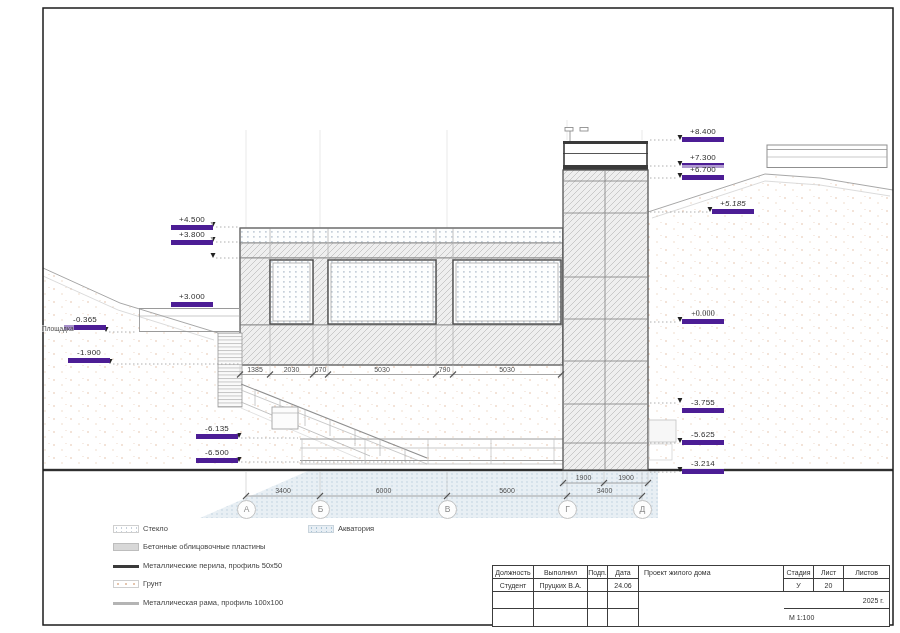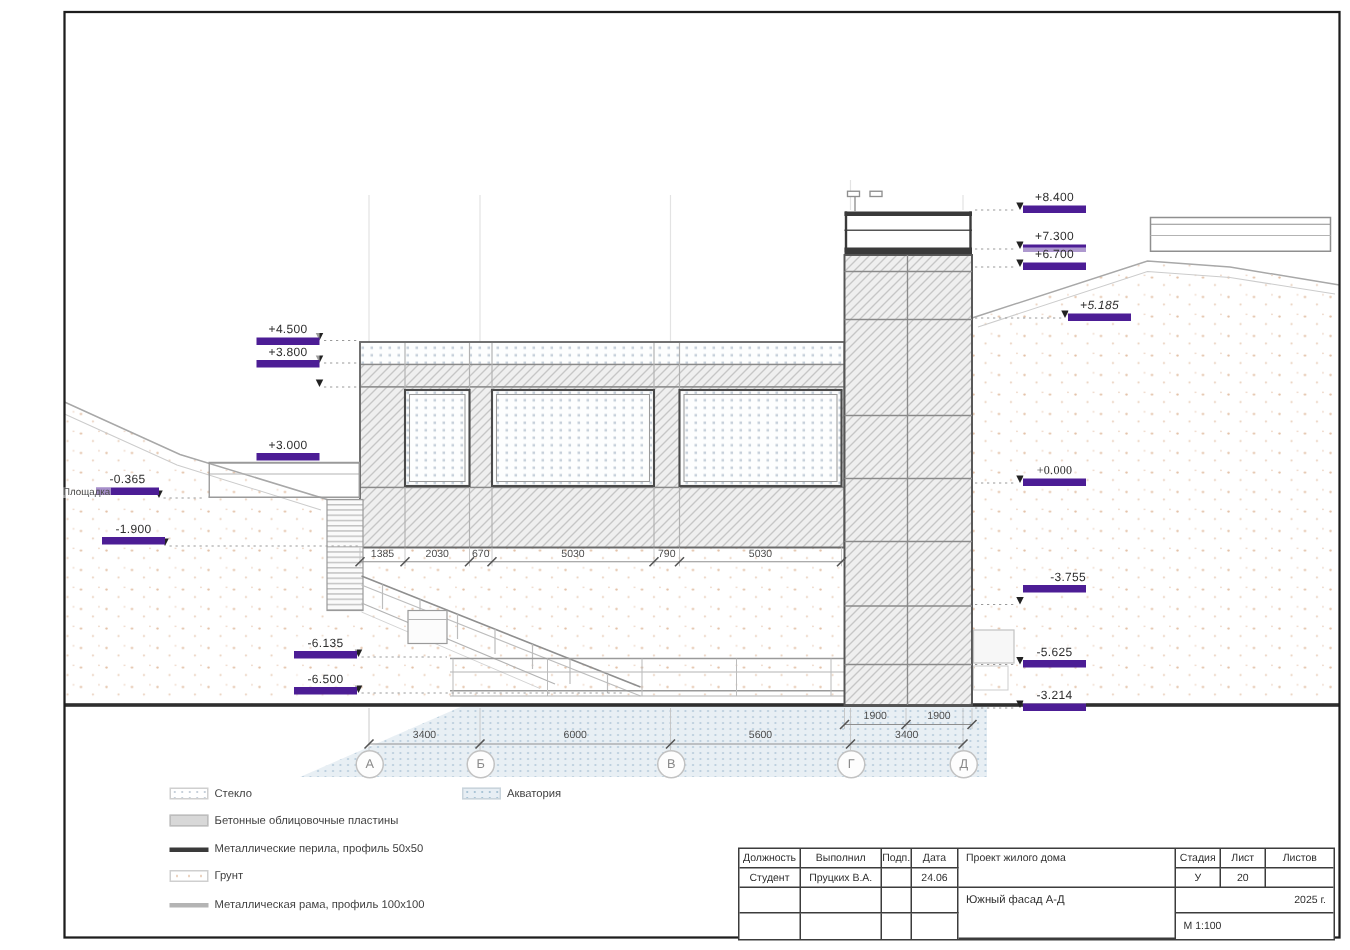--- a/index.html
+++ b/index.html
@@ -294,21 +294,21 @@
 <div class="ev" style="left:64px;top:315px;width:42px;">-0.365</div>
 <div class="plabel" style="left:42px;top:325px;">Площадка</div>
 <div class="ev" style="left:68px;top:348px;width:42px;">-1.900</div>
 <div class="ev" style="left:196px;top:424px;width:42px;">-6.135</div>
 <div class="ev" style="left:196px;top:448px;width:42px;">-6.500</div>
 <div class="ev" style="left:682px;top:127px;width:42px;">+8.400</div>
 <div class="ev" style="left:682px;top:153px;width:42px;">+7.300</div>
 <div class="ev" style="left:682px;top:165px;width:42px;">+6.700</div>
 <div class="ev" style="left:712px;top:199px;width:42px;font-style:italic;">+5.185</div>
 <div class="ev" style="left:682px;top:309px;width:42px;font-family:Liberation Serif, serif;">+0.000</div>
-<div class="ev" style="left:682px;top:380px;width:42px;text-align:right;">-3.755</div>
+<div class="ev" style="left:682px;top:398px;width:42px;">-3.755</div>
 <div class="ev" style="left:682px;top:430px;width:42px;">-5.625</div>
 <div class="ev" style="left:682px;top:459px;width:42px;">-3.214</div>
 
 <div class="dim" style="left:240px;top:366px;width:30px;">1385</div>
 <div class="dim" style="left:270px;top:366px;width:43px;">2030</div>
 <div class="dim" style="left:313px;top:366px;width:15px;">670</div>
 <div class="dim" style="left:328px;top:366px;width:108px;">5030</div>
 <div class="dim" style="left:436px;top:366px;width:17px;">790</div>
 <div class="dim" style="left:453px;top:366px;width:108px;">5030</div>
 
@@ -368,21 +368,20 @@
   <div class="tc" style="grid-area:2/3;"></div>
   <div class="tc" style="grid-area:2/4;">24.06</div>
   <div class="tc" style="grid-area:2/6;">У</div>
   <div class="tc" style="grid-area:2/7;">20</div>
   <div class="tc last" style="grid-area:2/8;"></div>
 
   <div class="tc" style="grid-area:3/1;"></div>
   <div class="tc" style="grid-area:3/2;"></div>
   <div class="tc" style="grid-area:3/3;"></div>
   <div class="tc" style="grid-area:3/4;"></div>
-  <div class="tc left topalign" style="grid-area:3/5/5/6;font-size:7.5px;">Южный фасад А-Д</div>
   <div class="tc right last" style="grid-area:3/6/4/9;">2025 г.</div>
 
   <div class="tc bot" style="grid-area:4/1;"></div>
   <div class="tc bot" style="grid-area:4/2;"></div>
   <div class="tc bot" style="grid-area:4/3;"></div>
   <div class="tc bot" style="grid-area:4/4;"></div>
   <div class="tc left last bot" style="grid-area:4/6/5/9;">М 1:100</div>
 </div>
 
 </div>

